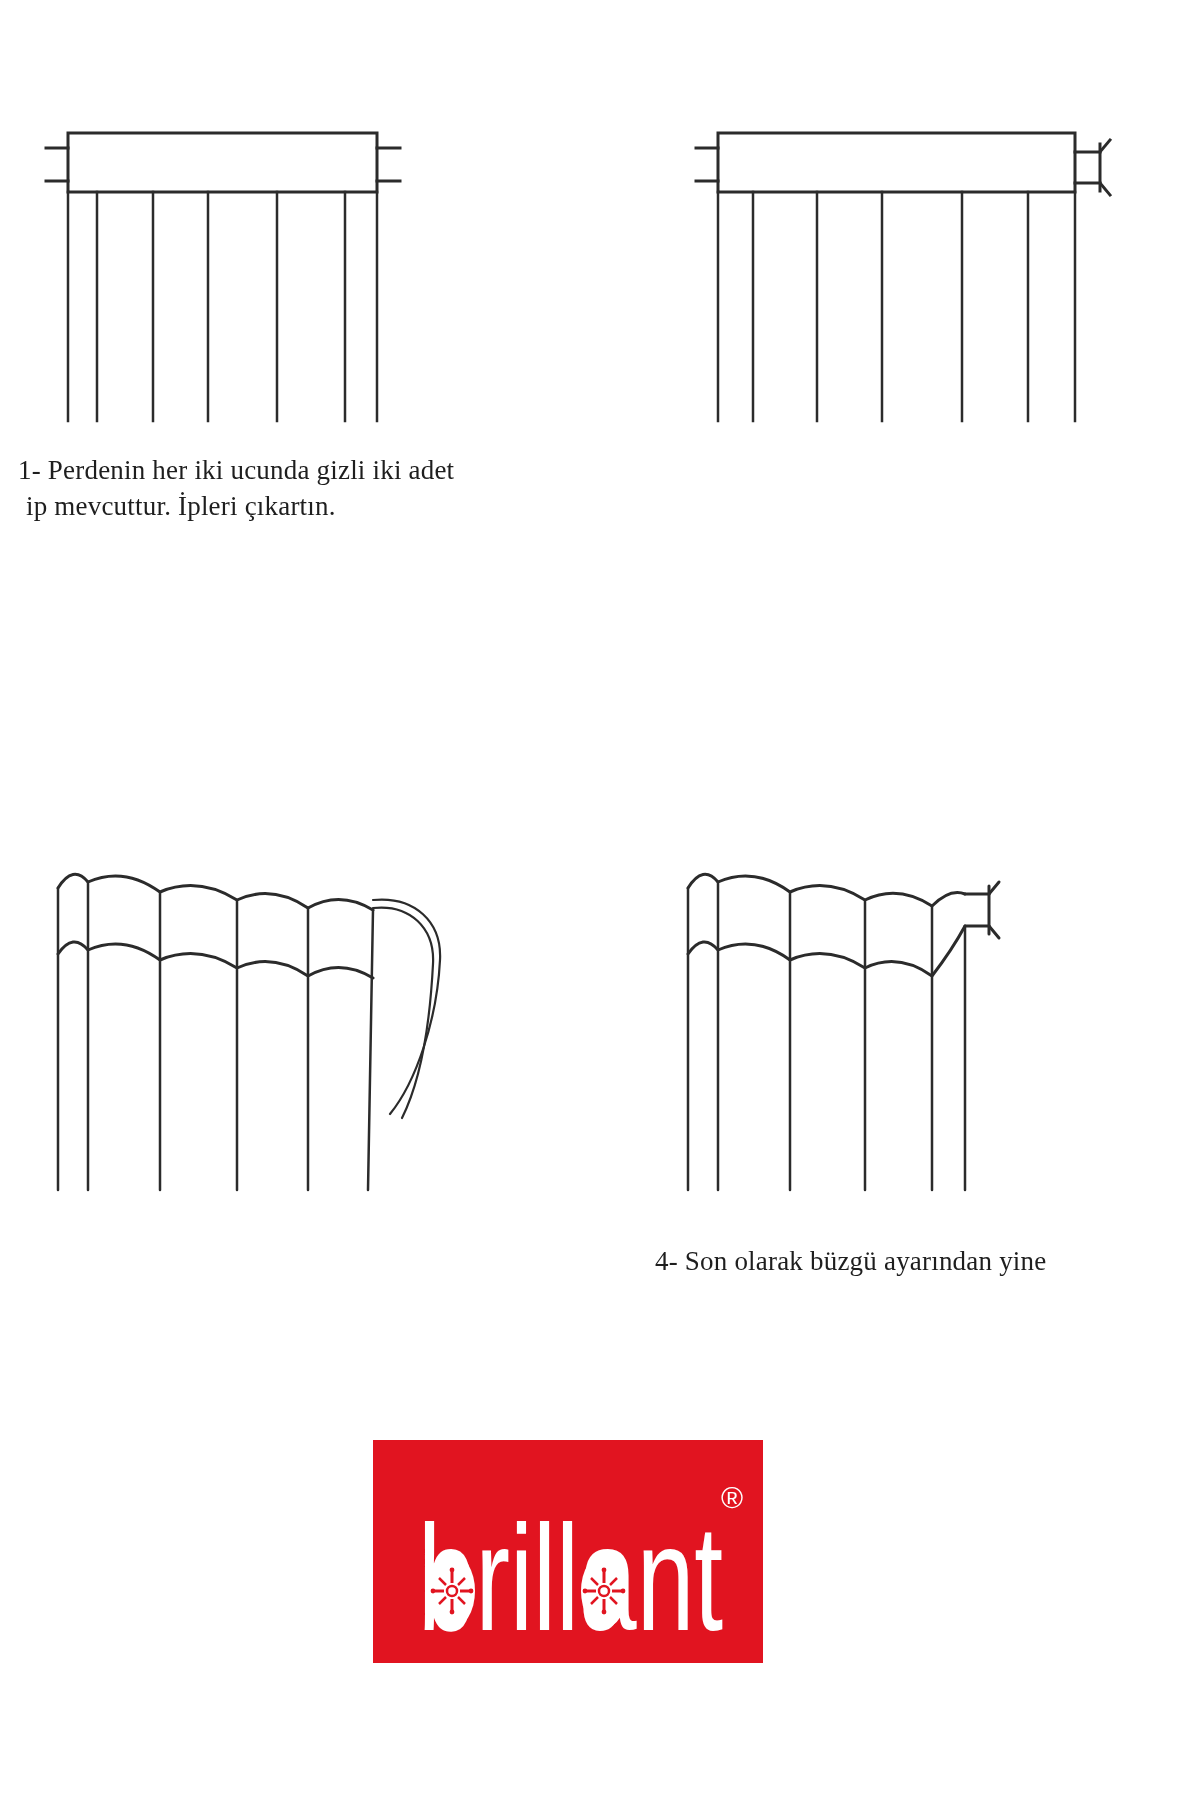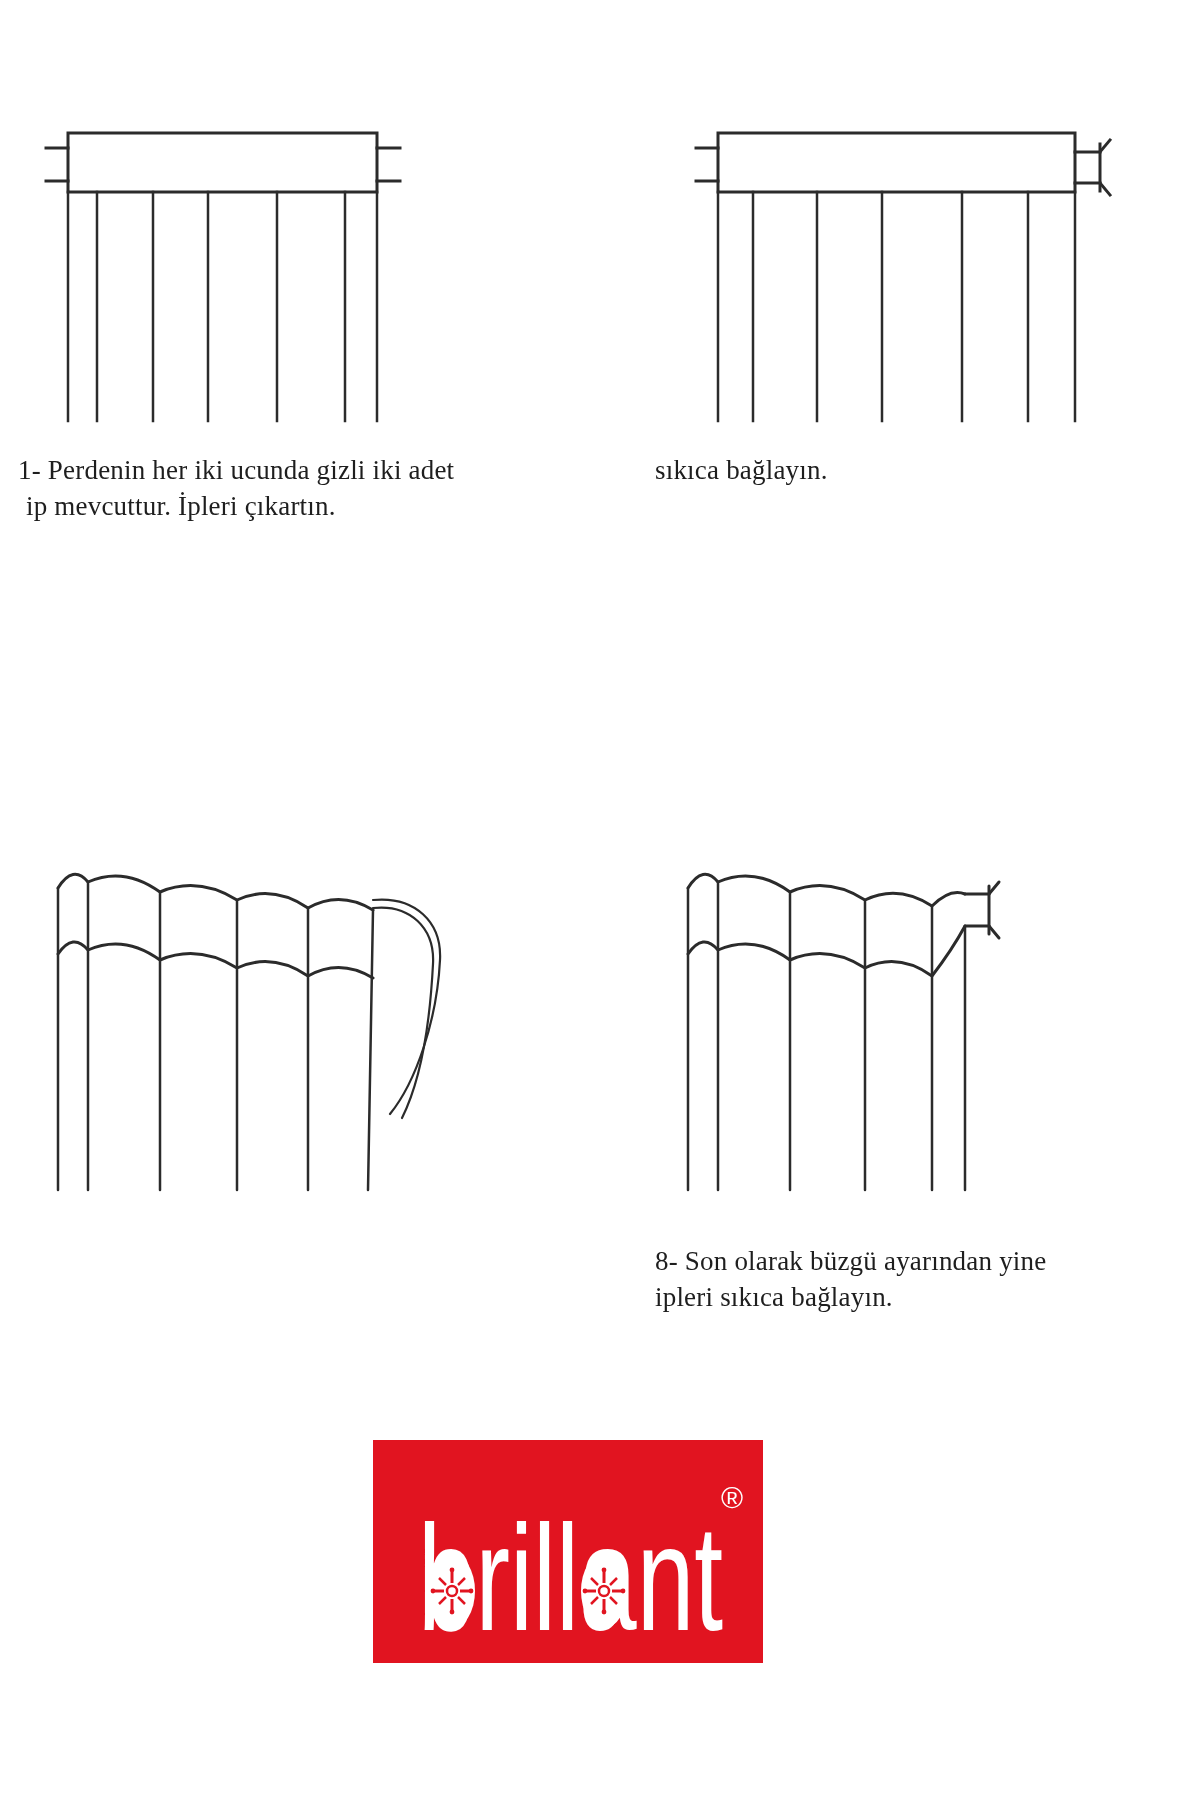--- a/index.html
+++ b/index.html
@@ -105,27 +105,25 @@
     <line x1="262" y1="76" x2="262" y2="360" stroke-width="2.5"></line>
     <line x1="295" y1="96" x2="295" y2="360" stroke-width="2.5"></line>
   </svg>
 
   <div class="caption cap1">
     <div>1- Perdenin her iki ucunda gizli iki adet</div>
     <div class="indent">ip mevcuttur. İpleri çıkartın.</div>
   </div>
 
   <div class="caption cap2">
-    <div>sıkıca bağlayın.</div>
   </div>
 
 
   <div class="caption cap4">
-    <div>8- Son olarak büzgü ayarından yine</div>
-    <div>ipleri sıkıca bağlayın.</div>
+    <div>4- Son olarak büzgü ayarından yine</div>
   </div>
 
   <div class="logo">
     <svg width="390" height="223" viewBox="0 0 390 223">
       <defs>
         <g id="orn" stroke="#e11420" fill="#e11420">
           <circle cx="0" cy="0" r="5" fill="none" stroke-width="2.5"></circle>
           <line x1="0" y1="-8" x2="0" y2="-19" stroke-width="3"></line>
           <line x1="0" y1="8" x2="0" y2="19" stroke-width="3"></line>
           <line x1="-8" y1="0" x2="-17" y2="0" stroke-width="3"></line>

